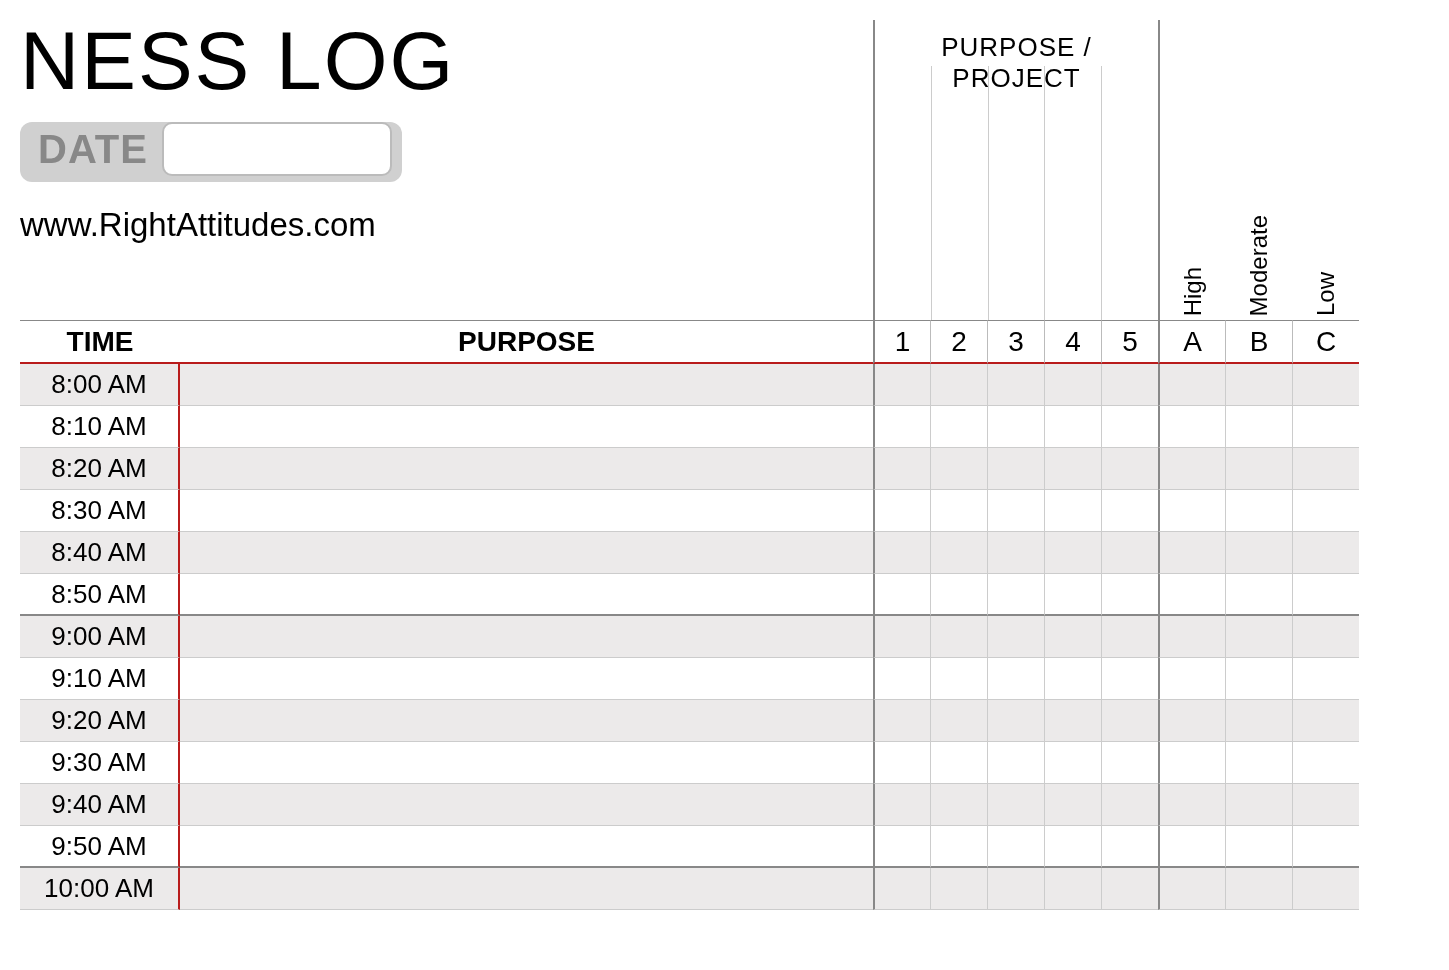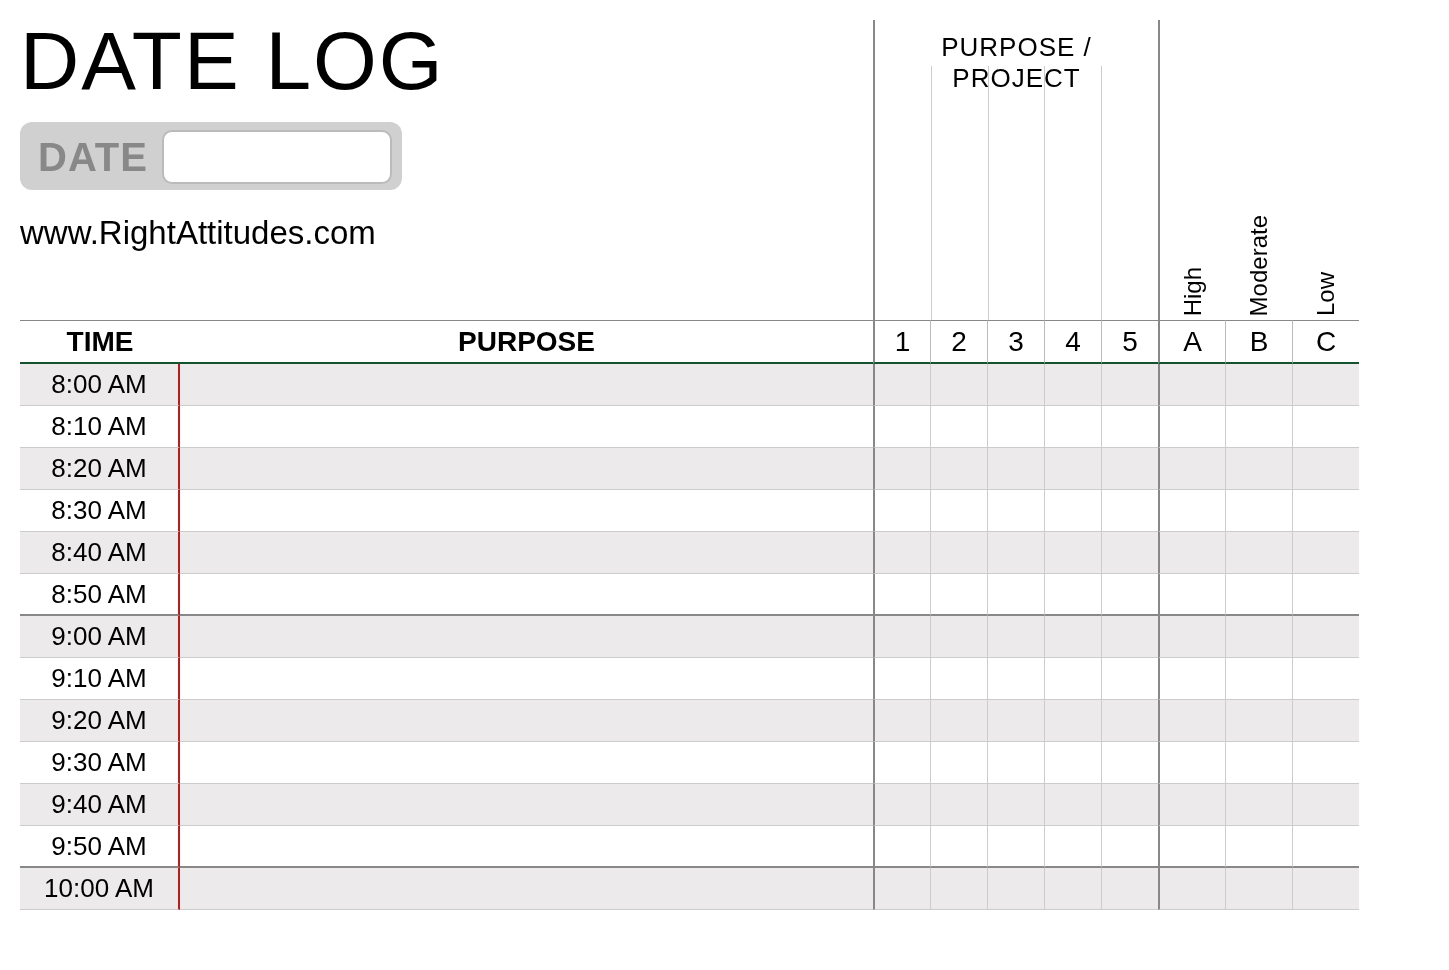--- a/index.html
+++ b/index.html
@@ -20,21 +20,21 @@
     font-weight: 300;
     letter-spacing: 2px;
     margin: 0 0 20px 0;
     line-height: 1;
   }
   .date-box {
     display: inline-flex;
     align-items: center;
     background: #d0d0d0;
     border-radius: 12px;
-    padding: 8px 10px 6px 18px;
+    padding: 0 10px 6px 18px;
     margin-bottom: 8px;
   }
   .date-label {
     font-size: 40px;
     font-weight: 700;
     color: #888;
     letter-spacing: 1px;
     margin-right: 14px;
   }
   .date-input {
@@ -102,21 +102,21 @@
     writing-mode: vertical-rl;
     transform: rotate(180deg);
     justify-self: center;
     align-self: end;
     padding-bottom: 2px;
   }
 
   
   .colhead {
     border-top: 1px solid #888;
-    border-bottom: 2px solid #14532d;
+    border-bottom: 2px solid #b91c1c;
     height: 44px;
     display:flex;
     align-items:center;
     justify-content:center;
     font-size: 28px;
   }
   .colhead.time { font-weight:700; justify-content:center; }
   .colhead.activity { font-weight:700; justify-content:center; }
   .colhead.small { font-family: "Futura", sans-serif; border-left:1px solid #bbb; }
   .colhead.small.firstgroup { border-left:2px solid #888; }
@@ -133,21 +133,21 @@
   .cell.activity { padding-left:8px; }
   .cell.chk { border-left:1px solid #ccc; }
   .cell.chk.groupstart { border-left:2px solid #888; }
 
   .rows-wrap { display:contents; }
 </style>
 </head>
 <body>
 
 <div class="header-area">
-  <h1 class="title">DATE LOG</h1>
+  <h1 class="title">NESS LOG</h1>
   <div class="date-box">
     <span class="date-label">DATE</span>
     <input class="date-input" type="text" value="" style="">
   </div>
   <div class="website">www.RightAttitudes.com</div>
 
   <div class="top-header">
     <div class="group">
       <div class="group-title">PURPOSE / PROJECT</div>
       <div class="mini-dividers purpose">

